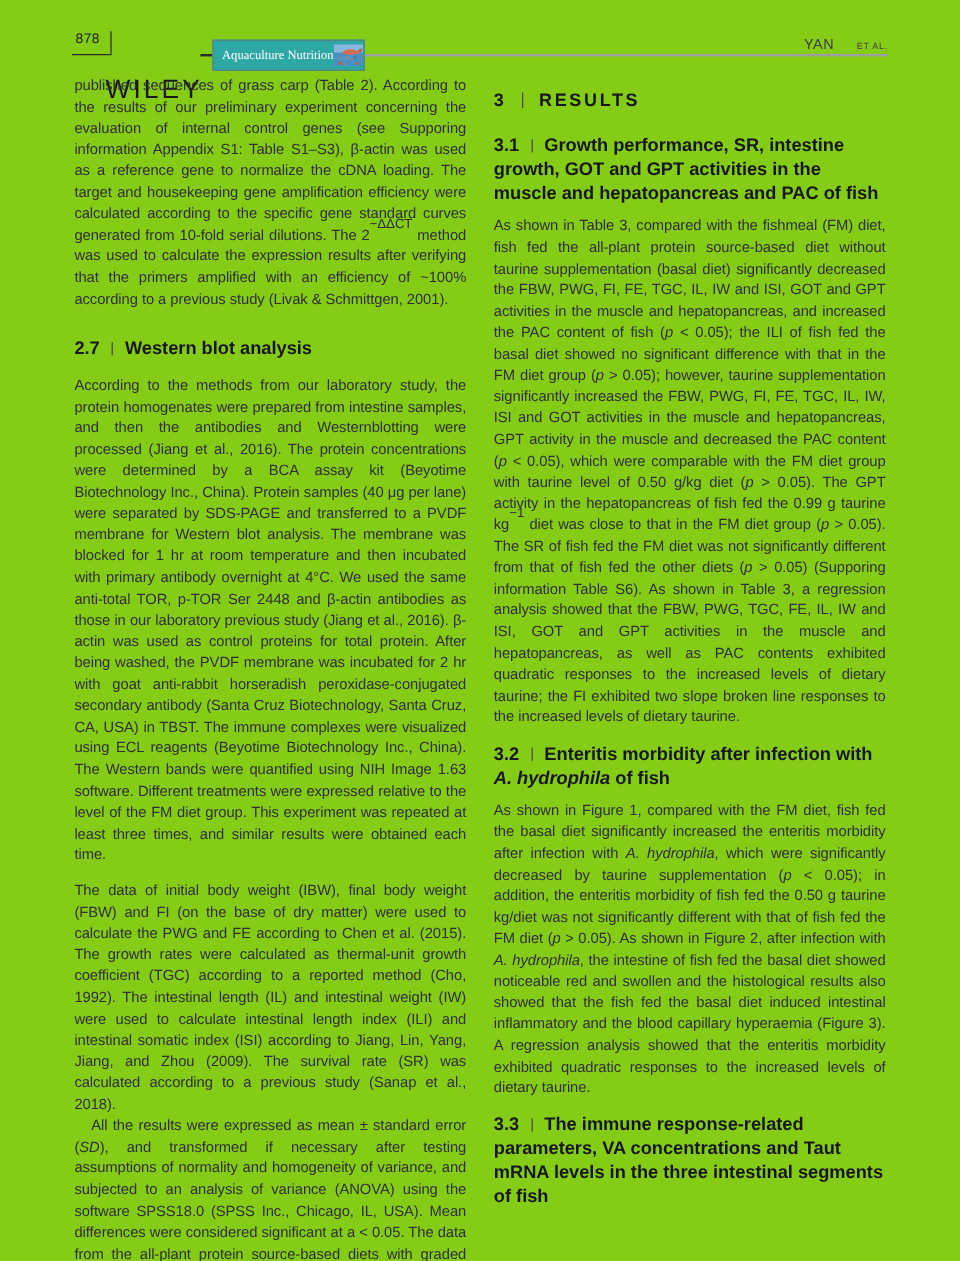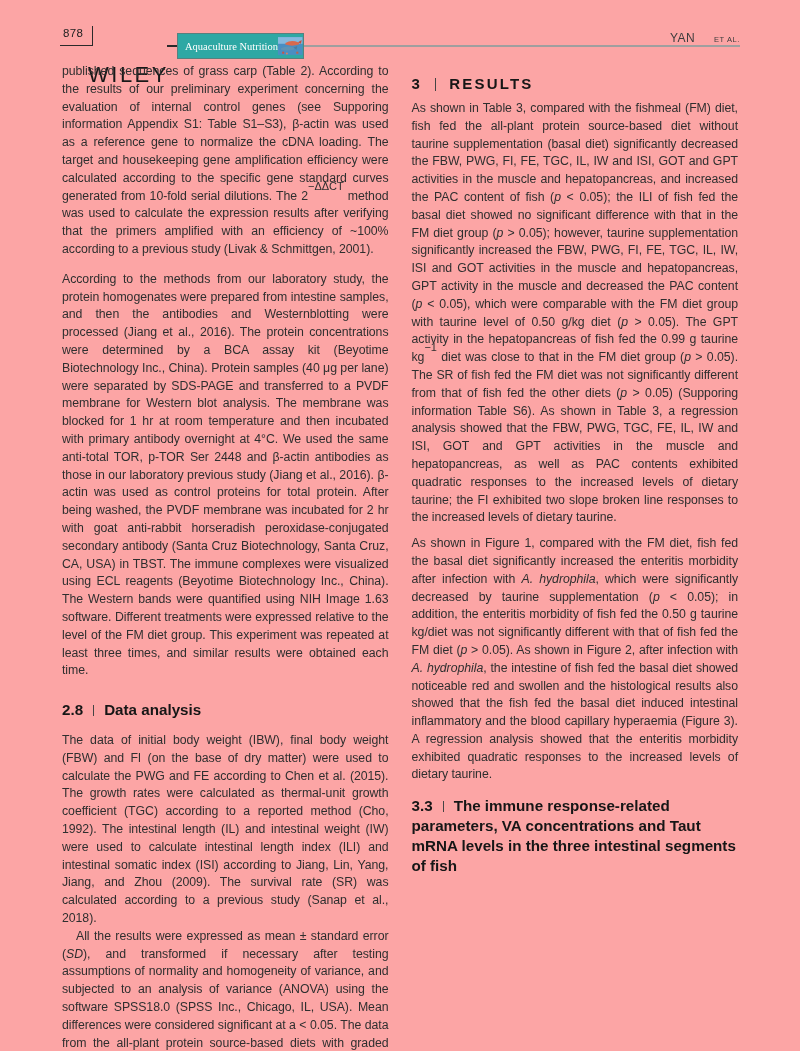--- a/index.html
+++ b/index.html
@@ -1,20 +1,20 @@
 <!DOCTYPE html>
 <html><head>
 <meta charset="utf-8">
 <style>
   * { margin:0; padding:0; box-sizing:border-box; }
   html,body { background:#ffffff; }
   body { font-family:"Liberation Sans", sans-serif; }
   .page {
     position:relative; width:800px; height:1051px; margin:0 auto;
-    background:#fca5a5; overflow:hidden; color:#2f2f2f;
+    background:#84cc16; overflow:hidden; color:#2f2f2f;
   }
 
   
   .header { position:absolute; top:0; left:0; width:100%; height:62px; }
   .pageno { position:absolute; left:63px; top:27px; font-size:11.5px; color:#222; letter-spacing:0.3px; }
   .pn-underline { position:absolute; left:60px; top:45px; width:32px; height:1.3px; background:#2a2a2a; }
   .pn-vert { position:absolute; left:92px; top:26px; width:1.3px; height:20px; background:#2a2a2a; }
   .wiley { position:absolute; left:88px; top:30px; font-family:Liberation Sans, sans-serif;
            font-size:22px; letter-spacing:2.5px; color:#181818;margin-top:32px; }
   .wiley-dash { position:absolute; left:167px; top:45px; width:10px; height:1.6px; background:#2a2a2a; }
@@ -83,33 +83,35 @@
     <span class="running-head">
       <span class="rh-name">Yan</span><span class="rh-etal">et al.</span>
     </span>
   </header>
 
   <main class="columns">
 
     <section class="col">
       <p class="body-text">published sequences of grass carp (Table 2). According to the results of our preliminary experiment concerning the evaluation of internal control genes (see Supporing information Appendix S1: Table S1–S3), β-actin was used as a reference gene to normalize the cDNA loading. The target and housekeeping gene amplification efficiency were calculated according to the specific gene standard curves generated from 10-fold serial dilutions. The 2<sup>−ΔΔCT</sup> method was used to calculate the expression results after verifying that the primers amplified with an efficiency of ~100% according to a previous study (Livak &amp; Schmittgen, 2001).</p>
 
+      <h2 class="sec-h mt-h"><span class="hnum">2.7</span><span class="hbar"></span><span class="htitle">Western blot analysis</span></h2>
       <p class="body-text mt-p">According to the methods from our laboratory study, the protein homogenates were prepared from intestine samples, and then the antibodies and Westernblotting were processed (Jiang et al., 2016). The protein concentrations were determined by a BCA assay kit (Beyotime Biotechnology Inc., China). Protein samples (40 μg per lane) were separated by SDS-PAGE and transferred to a PVDF membrane for Western blot analysis. The membrane was blocked for 1 hr at room temperature and then incubated with primary antibody overnight at 4°C. We used the same anti-total TOR, p-TOR Ser 2448 and β-actin antibodies as those in our laboratory previous study (Jiang et al., 2016). β-actin was used as control proteins for total protein. After being washed, the PVDF membrane was incubated for 2 hr with goat anti-rabbit horseradish peroxidase-conjugated secondary antibody (Santa Cruz Biotechnology, Santa Cruz, CA, USA) in TBST. The immune complexes were visualized using ECL reagents (Beyotime Biotechnology Inc., China). The Western bands were quantified using NIH Image 1.63 software. Different treatments were expressed relative to the level of the FM diet group. This experiment was repeated at least three times, and similar results were obtained each time.</p>
 
-      <h2 class="sec-h mt-h2"><span class="hnum">2.8</span><span class="hbar"></span><span class="htitle">Data analysis</span></h2>
       <p class="body-text mt-p">The data of initial body weight (IBW), final body weight (FBW) and FI (on the base of dry matter) were used to calculate the PWG and FE according to Chen et al. (2015). The growth rates were calculated as thermal-unit growth coefficient (TGC) according to a reported method (Cho, 1992). The intestinal length (IL) and intestinal weight (IW) were used to calculate intestinal length index (ILI) and intestinal somatic index (ISI) according to Jiang, Lin, Yang, Jiang, and Zhou (2009). The survival rate (SR) was calculated according to a previous study (Sanap et al., 2018).</p>
       <p class="body-text indent">All the results were expressed as mean ± standard error (<i>SD</i>), and transformed if necessary after testing assumptions of normality and homogeneity of variance, and subjected to an analysis of variance (ANOVA) using the software SPSS18.0 (SPSS Inc., Chicago, IL, USA). Mean differences were considered significant at a  &lt; 0.05. The data from the all-plant protein source-based diets with graded levels of taurine were subjected to regression analysis at a 95% maximum activity (Jirsa, Davis, Salze, Rhodes, &amp; Drawbridge, 2014). The most suitable regression model from the alternative regression models (quadratic model, linear model, exponential model, one slope broken line model and two slope broken line model) was determined according to the lowest Akaike information</p>
     </section>
 
     <section class="col">
 
       <h2 class="big-h mt-hr"><span class="hnum">3</span><span class="hbar"></span><span class="htitle">RESULTS</span></h2>
 
+      <h2 class="sec-h mt-h2"><span class="hnum">3.1</span><span class="hbar"></span><span class="htitle">Growth performance, SR, intestine growth, GOT and GPT activities in the muscle and hepatopancreas and PAC of fish</span></h2>
       <p class="body-text mt-p2">As shown in Table 3, compared with the fishmeal (FM) diet, fish fed the all-plant protein source-based diet without taurine supplementation (basal diet) significantly decreased the FBW, PWG, FI, FE, TGC, IL, IW and ISI, GOT and GPT activities in the muscle and hepatopancreas, and increased the PAC content of fish (<i>p</i> &lt; 0.05); the ILI of fish fed the basal diet showed no significant difference with that in the FM diet group (<i>p</i> &gt; 0.05); however, taurine supplementation significantly increased the FBW, PWG, FI, FE, TGC, IL, IW, ISI and GOT activities in the muscle and hepatopancreas, GPT activity in the muscle and decreased the PAC content (<i>p</i> &lt; 0.05), which were comparable with the FM diet group with taurine level of 0.50 g/kg diet (<i>p</i> &gt; 0.05). The GPT activity in the hepatopancreas of fish fed the 0.99 g taurine kg<sup>−1</sup> diet was close to that in the FM diet group (<i>p</i> &gt; 0.05). The SR of fish fed the FM diet was not significantly different from that of fish fed the other diets (<i>p</i> &gt; 0.05) (Supporing information Table S6). As shown in Table 3, a regression analysis showed that the FBW, PWG, TGC, FE, IL, IW and ISI, GOT and GPT activities in the muscle and hepatopancreas, as well as PAC contents exhibited quadratic responses to the increased levels of dietary taurine; the FI exhibited two slope broken line responses to the increased levels of dietary taurine.</p>
 
+      <h2 class="sec-h mt-hr"><span class="hnum">3.2</span><span class="hbar"></span><span class="htitle">Enteritis morbidity after infection with <i>A. hydrophila</i> of fish</span></h2>
       <p class="body-text mt-p2">As shown in Figure 1, compared with the FM diet, fish fed the basal diet significantly increased the enteritis morbidity after infection with <i>A. hydrophila</i>, which were significantly decreased by taurine supplementation (<i>p</i> &lt; 0.05); in addition, the enteritis morbidity of fish fed the 0.50 g taurine kg/diet was not significantly different with that of fish fed the FM diet (<i>p</i> &gt; 0.05). As shown in Figure 2, after infection with <i>A. hydrophila</i>, the intestine of fish fed the basal diet showed noticeable red and swollen and the histological results also showed that the fish fed the basal diet induced intestinal inflammatory and the blood capillary hyperaemia (Figure 3). A regression analysis showed that the enteritis morbidity exhibited quadratic responses to the increased levels of dietary taurine.</p>
 
       <h2 class="sec-h mt-hr"><span class="hnum">3.3</span><span class="hbar"></span><span class="htitle">The immune response-related parameters, VA concentrations and Taut mRNA levels in the three intestinal segments of fish</span></h2>
 
     </section>
 
   </main>
 </div>
 
 </body></html>

